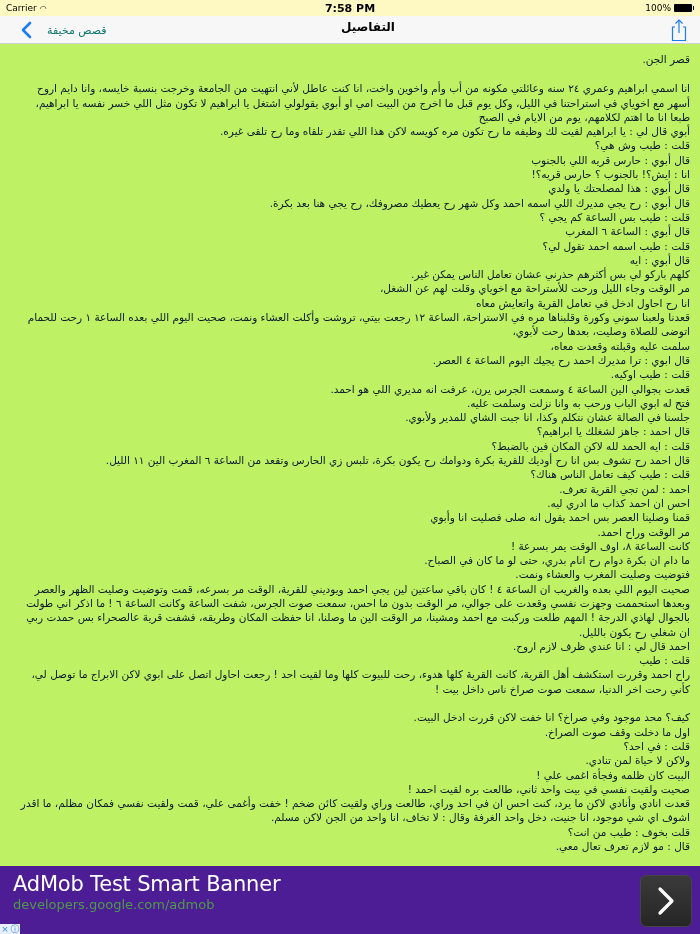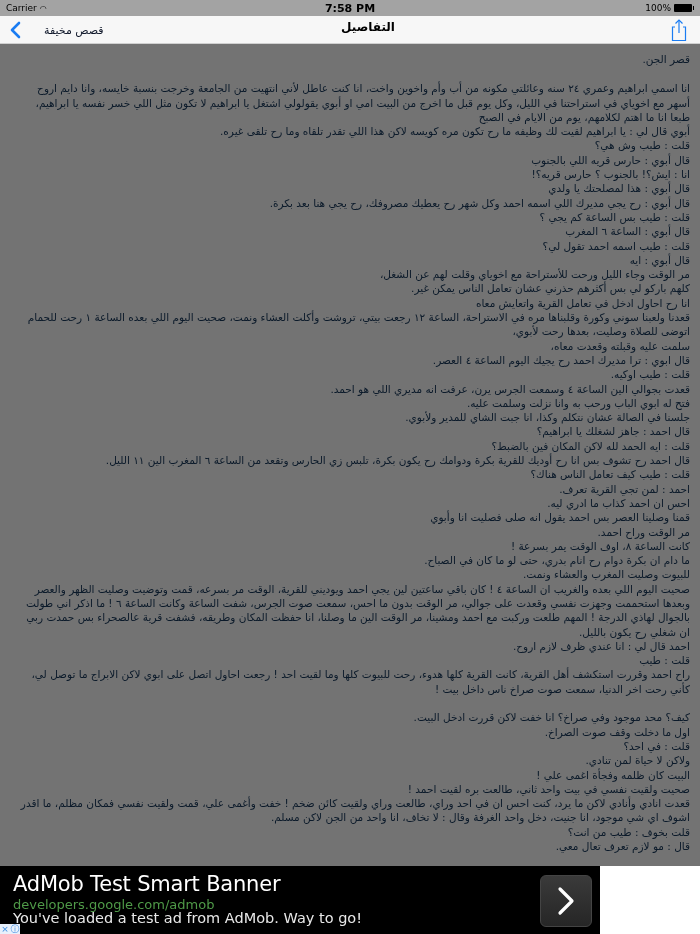--- a/index.html
+++ b/index.html
@@ -1,54 +1,54 @@
 <!DOCTYPE html>
 <html><head>
 <meta charset="utf-8">
 <style>
   * { box-sizing: border-box; margin: 0; padding: 0; }
   html, body { width: 700px; height: 934px; overflow: hidden; background: #ffffff; }
   body { position: relative; font-family: "DejaVu Sans", sans-serif; }
 
   .status-bar {
     position: absolute; top: 0; left: 0; width: 700px; height: 16px;
-    background: #a3a3a3; font-size: 9px; color: #000;
+    background: #fef9c3; font-size: 9px; color: #000;
   }
   .status-bar .carrier { position: absolute; left: 6px; top: 3px; }
   .status-bar .wifi { margin-left: 3px; font-size: 8px; }
   .status-bar .time { position: absolute; left: 0; right: 0; top: 2px; text-align: center; font-weight: bold; font-size: 11px; }
   .status-bar .battery-wrap { position: absolute; right: 8px; top: 3px; display: flex; align-items: center; gap: 3px; }
   .battery { width: 18px; height: 8px; background: #000; border-radius: 1px; position: relative; }
   .battery::after { content: ""; position: absolute; right: -2px; top: 2px; width: 1.5px; height: 4px; background: #000; }
 
   .nav-bar {
     position: absolute; top: 16px; left: 0; width: 700px; height: 28px;
     background: #f7f7f7; border-bottom: 1px solid #d0d0d0;
   }
-  .nav-back { position: absolute; left: 8px; top: 4px; display: flex; align-items: center; gap: 20px; color: #0f172a; cursor: pointer; }
+  .nav-back { position: absolute; left: 19px; top: 4px; display: flex; align-items: center; gap: 12px; color: #0f766e; cursor: pointer; }
   .nav-back .chev { width: 16px; height: 20px; }
   .nav-back .label { font-size: 11px; direction: rtl; }
   .nav-title { position: absolute; left: 0; right: 0; top: 4px; text-align: center; font-size: 12px; font-weight: bold; color: #000; direction: rtl; padding-left: 36px; }
   .share-btn { position: absolute; right: 12px; top: 2px; width: 18px; height: 24px; cursor: pointer; }
 
   .content {
     position: absolute; top: 44px; left: 0; width: 700px; height: 822px;
-    background: #737373; overflow: hidden;
+    background: #bef264; overflow: hidden;
     padding: 8px 10px 15px 14px;
     direction: rtl; text-align: right;
     font-family: "DejaVu Sans", sans-serif;
     font-size: 10.5px; line-height: 14.3px; color: #0b1a2a;
   }
   .content p { margin: 0; }
   .content .title { margin-bottom: 15px; }
   .content .blank { height: 14.3px; }
 
   .ad-banner {
-    position: absolute; left: 0; top: 866px; width: 600px; height: 68px;
-    background: #000000; color: #fff; font-family: "DejaVu Sans", sans-serif;
+    position: absolute; left: 0; top: 866px; width: 700px; height: 68px;
+    background: #4c1d95; color: #fff; font-family: "DejaVu Sans", sans-serif;
   }
   .ad-title { position: absolute; left: 13px; top: 6px; font-size: 21px; color: #fff; letter-spacing: -0.2px; }
   .ad-url { position: absolute; left: 13px; top: 31px; font-size: 13px; color: #4f9a48; text-align: center; }
   .ad-text { position: absolute; left: 13px; top: 44px; font-size: 14.5px; color: #e8e8e8; }
   .ad-arrow {
     position: absolute; right: 8px; top: 9px; width: 52px; height: 52px;
     background: linear-gradient(#3a3a3a, #262626); border-radius: 6px; border: 1px solid #444;
     display: flex; align-items: center; justify-content: center; cursor: pointer;
   }
   .ad-controls { position: absolute; left: 0; bottom: 0; display: flex; background: #e8f0fb; }
@@ -90,62 +90,61 @@
       <p>أبوي قال لي : يا ابراهيم لقيت لك وظيفه ما رح تكون مره كويسه لاكن هذا اللي تقدر تلقاه وما رح تلقى غيره.</p>
       <p>قلت : طيب وش هي؟</p>
       <p>قال أبوي : حارس قريه اللي بالجنوب</p>
       <p>انا : ايش؟! بالجنوب ؟ حارس قريه؟!</p>
       <p>قال أبوي : هذا لمصلحتك يا ولدي</p>
       <p>قال أبوي : رح يجي مديرك اللي اسمه احمد وكل شهر رح يعطيك مصروفك، رح يجي هنا بعد بكرة.</p>
       <p>قلت : طيب بس الساعة كم يجي ؟</p>
       <p>قال أبوي : الساعة ٦ المغرب</p>
       <p>قلت : طيب اسمه احمد تقول لي؟</p>
       <p>قال أبوي : ايه</p>
+      <p>كلهم باركو لي بس أكثرهم حذرني عشان تعامل الناس يمكن غير.</p>
       <p>مر الوقت وجاء الليل ورحت للأستراحة مع اخوياي وقلت لهم عن الشغل،</p>
-      <p>كلهم باركو لي بس أكثرهم حذرني عشان تعامل الناس يمكن غير.</p>
       <p>انا رح احاول ادخل في تعامل القرية واتعايش معاه</p>
       <p>قعدنا ولعبنا سوني وكورة وقلبناها مره في الاستراحة، الساعة ١٢ رجعت بيتي، تروشت وأكلت العشاء ونمت، صحيت اليوم اللي بعده الساعة ١ رحت للحمام اتوضى للصلاة وصليت، بعدها رحت لأبوي،</p>
       <p>سلمت عليه وقبلته وقعدت معاه،</p>
       <p>قال ابوي : ترا مديرك احمد رح يجيك اليوم الساعة ٤ العصر.</p>
       <p>قلت : طيب اوكيه.</p>
       <p>قعدت بجوالي الين الساعة ٤ وسمعت الجرس يرن، عرفت انه مديري اللي هو احمد.</p>
       <p>فتح له ابوي الباب ورحب به وانا نزلت وسلمت عليه.</p>
       <p>جلسنا في الصالة عشان نتكلم وكذا، انا جبت الشاي للمدير ولأبوي.</p>
       <p>قال احمد : جاهز لشغلك يا ابراهيم؟</p>
       <p>قلت : ايه الحمد لله لاكن المكان فين بالضبط؟</p>
       <p>قال احمد رح تشوف بس انا رح أوديك للقرية بكرة ودوامك رح يكون بكرة، تلبس زي الحارس وتقعد من الساعة ٦ المغرب الين ١١ الليل.</p>
       <p>قلت : طيب كيف تعامل الناس هناك؟</p>
       <p>احمد : لمن تجي القرية تعرف.</p>
       <p>احس ان احمد كذاب ما ادري ليه.</p>
       <p>قمنا وصلينا العصر بس احمد يقول انه صلى فصليت انا وأبوي</p>
       <p>مر الوقت وراح احمد.</p>
       <p>كانت الساعة ٨، اوف الوقت يمر بسرعة !</p>
       <p>ما دام ان بكرة دوام رح انام بدري، حتى لو ما كان في الصباح.</p>
-      <p>للبيوت وصليت المغرب والعشاء ونمت.</p>
+      <p>فتوضيت وصليت المغرب والعشاء ونمت.</p>
       <p>صحيت اليوم اللي بعده والغريب ان الساعة ٤ ! كان باقي ساعتين لين يجي احمد ويوديني للقرية، الوقت مر بسرعه، قمت وتوضيت وصليت الظهر والعصر وبعدها استحممت وجهزت نفسي وقعدت على جوالي، مر الوقت بدون ما احس، سمعت صوت الجرس، شفت الساعة وكانت الساعة ٦ ! ما اذكر اني طولت بالجوال لهاذي الدرجة ! المهم طلعت وركبت مع احمد ومشينا، مر الوقت الين ما وصلنا، انا حفظت المكان وطريقه، فشفت قرية عالصحراء بس حمدت ربي ان شغلي رح يكون بالليل.</p>
       <p>احمد قال لي : انا عندي ظرف لازم اروح.</p>
       <p>قلت : طيب</p>
       <p>راح احمد وقررت استكشف أهل القرية، كانت القرية كلها هدوء، رحت للبيوت كلها وما لقيت احد ! رجعت احاول اتصل على ابوي لاكن الابراج ما توصل لي، كأني رحت اخر الدنيا، سمعت صوت صراخ ناس داخل بيت !</p>
       <p class="blank"></p>
       <p>كيف؟ محد موجود وفي صراخ؟ انا خفت لاكن قررت ادخل البيت.</p>
       <p>اول ما دخلت وقف صوت الصراخ.</p>
       <p>قلت : في احد؟</p>
       <p>ولاكن لا حياة لمن تنادي.</p>
       <p>البيت كان ظلمه وفجأة اغمى علي !</p>
       <p>صحيت ولقيت نفسي في بيت واحد ثاني، طالعت بره لقيت احمد !</p>
       <p>قعدت انادي وأنادي لاكن ما يرد، كنت احس ان في احد وراي، طالعت وراي ولقيت كائن ضخم ! خفت وأغمى علي، قمت ولقيت نفسي فمكان مظلم، ما اقدر اشوف اي شي موجود، انا جنيت، دخل واحد الغرفة وقال : لا تخاف، انا واحد من الجن لاكن مسلم.</p>
       <p>قلت بخوف : طيب من انت؟</p>
       <p>قال : مو لازم تعرف تعال معي.</p>
     </div>
 </div>
 
 <div class="ad-banner">
   <div class="ad-title">AdMob Test Smart Banner</div>
   <div class="ad-url">developers.google.com/admob</div>
-  <div class="ad-text">You've loaded a test ad from AdMob. Way to go!</div>
   <div class="ad-arrow">
     <svg width="22" height="30" viewBox="0 0 22 30">
       <path d="M5 3 L17 15 L5 27" fill="none" stroke="#ffffff" stroke-width="3.2" stroke-linecap="round" stroke-linejoin="round"></path>
     </svg>
   </div>
   <div class="ad-controls">
     <span>×</span>
     <span>ⓘ</span>
   </div>
 </div>

